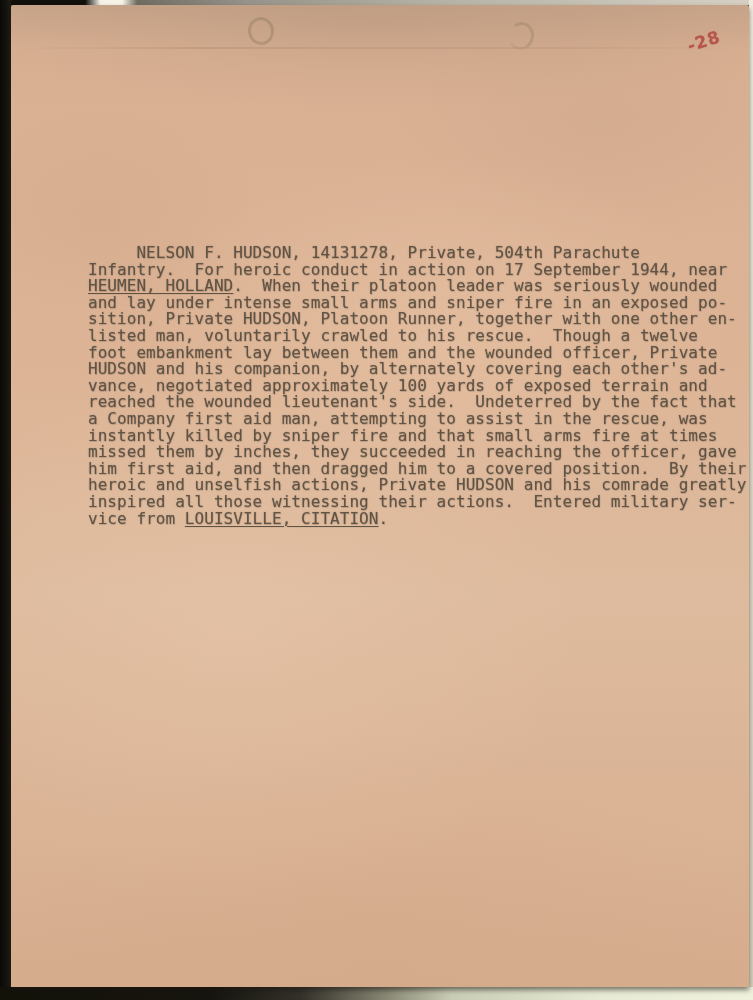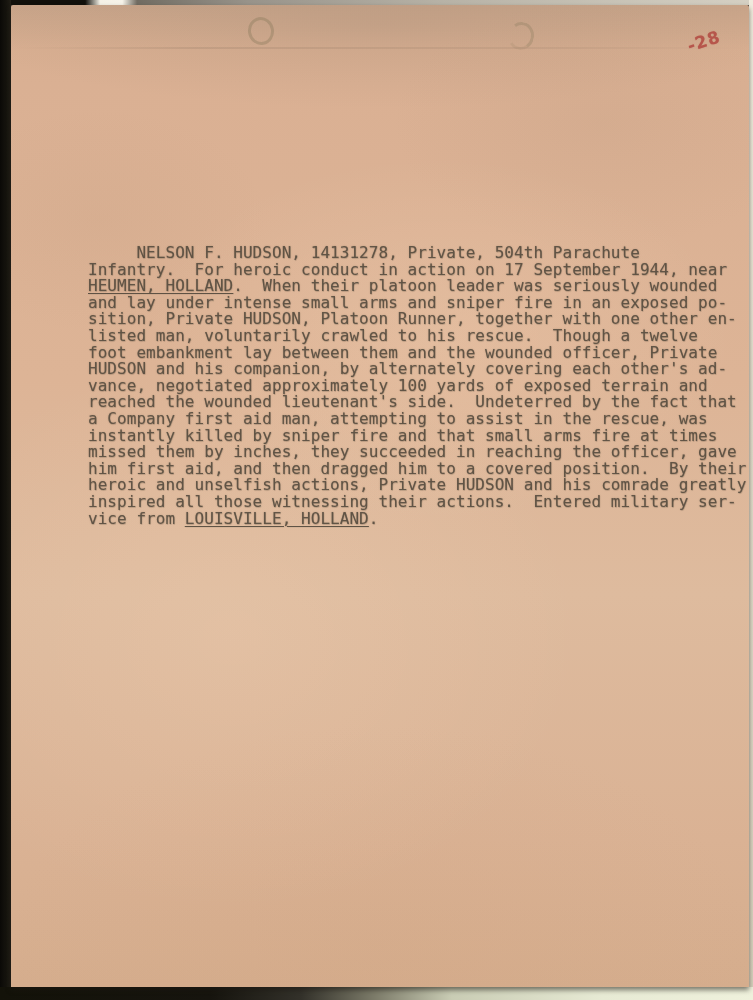--- a/index.html
+++ b/index.html
@@ -132,15 +132,15 @@
 foot embankment lay between them and the wounded officer, Private
 HUDSON and his companion, by alternately covering each other's ad-
 vance, negotiated approximately 100 yards of exposed terrain and
 reached the wounded lieutenant's side.  Undeterred by the fact that
 a Company first aid man, attempting to assist in the rescue, was
 instantly killed by sniper fire and that small arms fire at times
 missed them by inches, they succeeded in reaching the officer, gave
 him first aid, and then dragged him to a covered position.  By their
 heroic and unselfish actions, Private HUDSON and his comrade greatly
 inspired all those witnessing their actions.  Entered military ser-
-vice from <u>LOUISVILLE, HOLLAND</u>.</div>
+vice from <u>LOUISVILLE, CITATION</u>.</div>
   </div>
 </div>
 
 </body></html>

